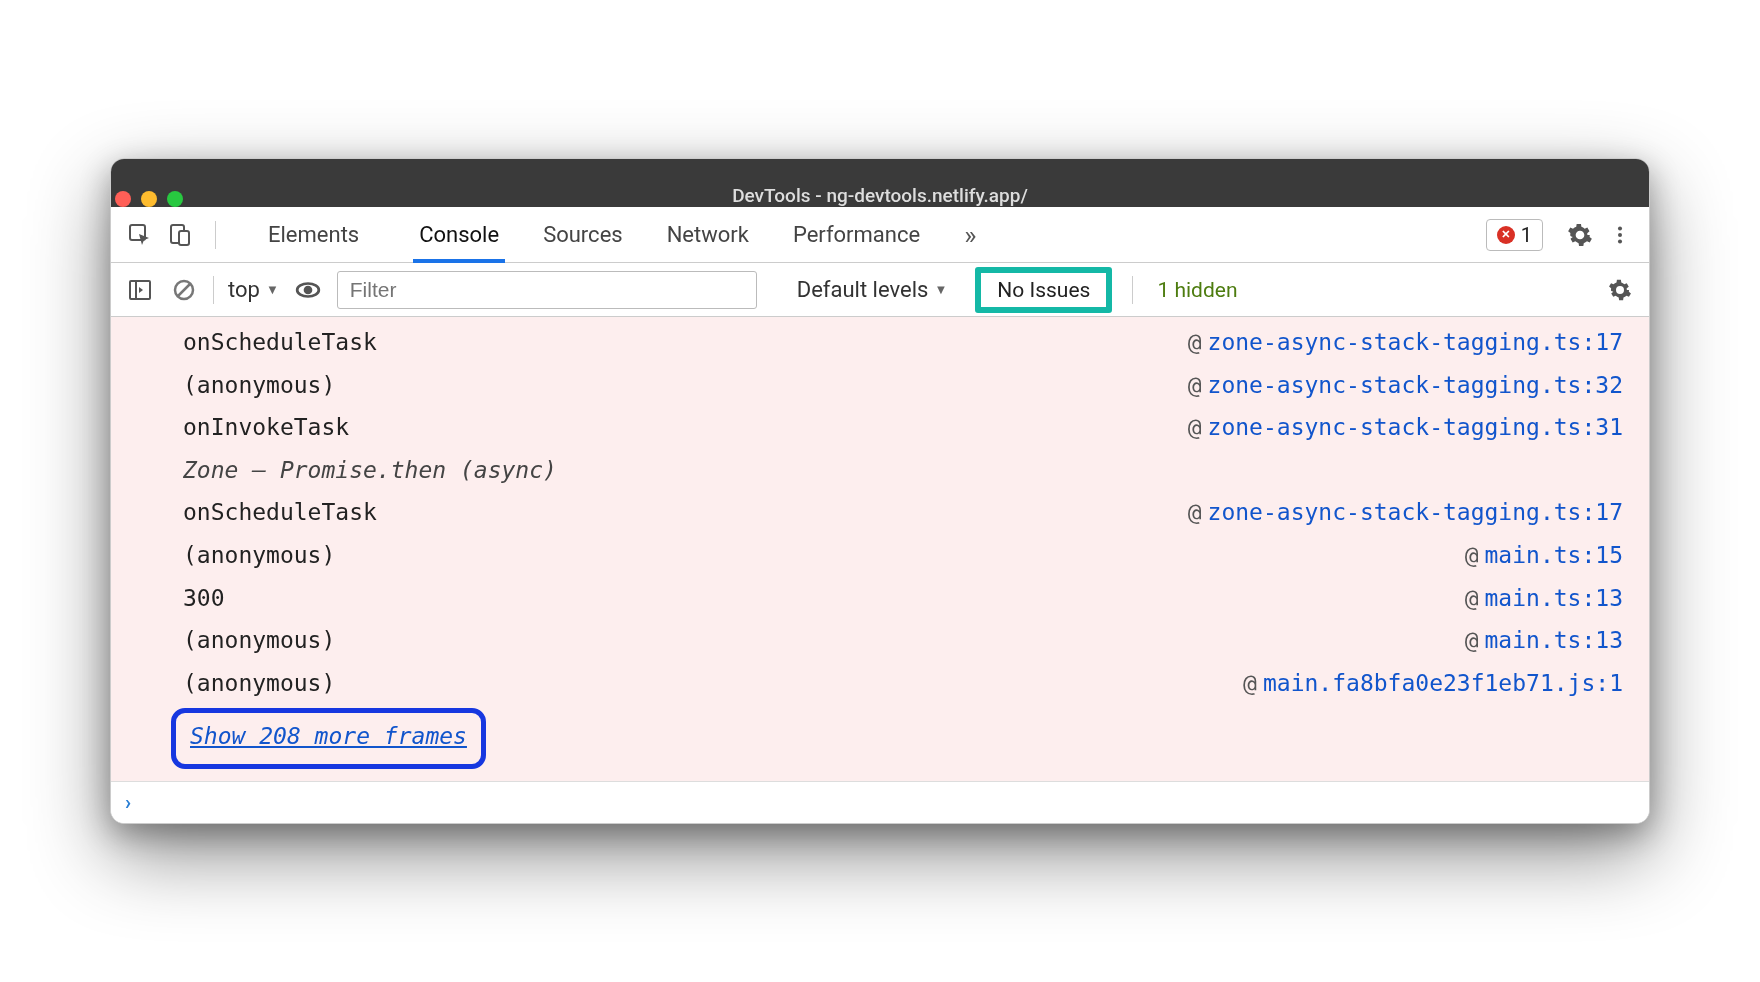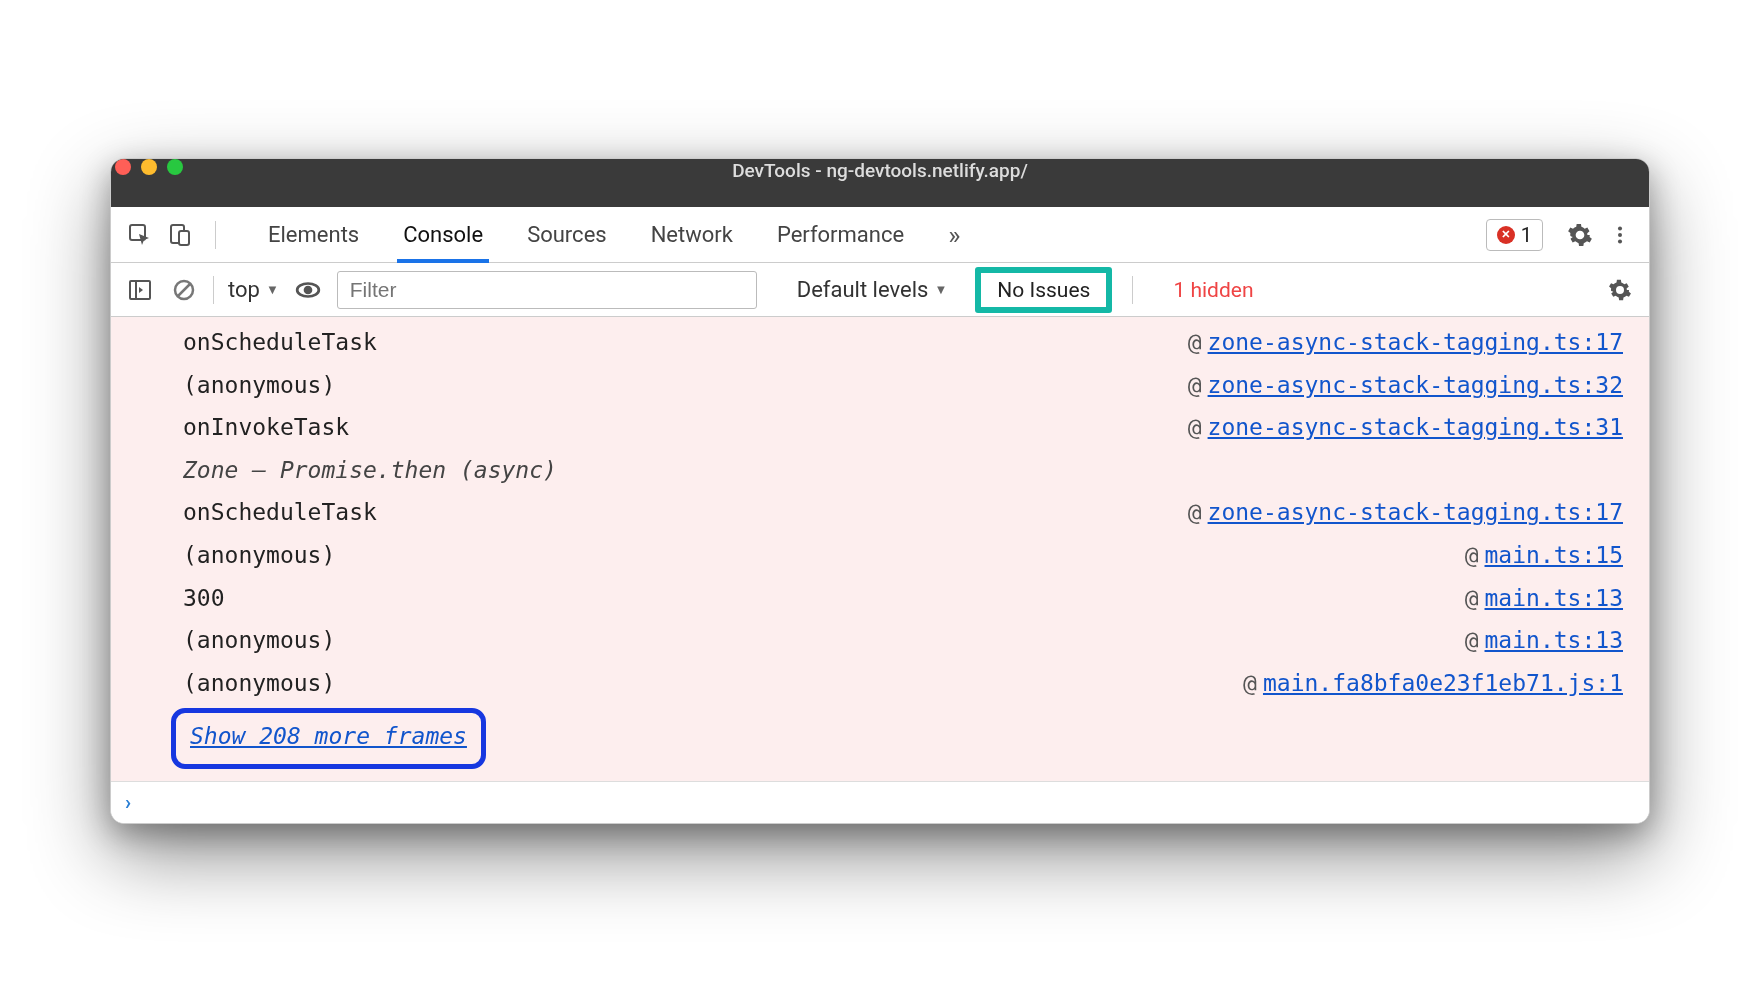--- a/index.html
+++ b/index.html
@@ -13,21 +13,21 @@
   box-shadow: 0 30px 80px rgba(0,0,0,0.45), 0 10px 30px rgba(0,0,0,0.3);
   background: #fff;
   border: 1px solid #ccc;
 }
 
 
 .titlebar {
   height: 48px;
   background: #3a3a3a;
   display: flex;
-  align-items: flex-start;
+  align-items: flex-end;
   padding: 0 4px;
   position: relative;
 }
 .traffic { display: flex; gap: 10px; }
 .tl { width: 16px; height: 16px; border-radius: 50%; }
 .tl.red { background: #ff5f57; }
 .tl.yellow { background: #febc2e; }
 .tl.green { background: #28c840; }
 .titlebar .title {
   position: absolute; left: 0; right: 0; text-align: center;
@@ -48,21 +48,21 @@
   color: #555; cursor: pointer;
 }
 .tabs-row .vsep { width: 1px; height: 28px; background: #ccc; margin: 0 10px; }
 .tabs {
   display: flex; gap: 44px; margin-left: 32px; align-items: center; height: 100%;
 }
 .tab {
   font-size: 22px; color: #444; cursor: pointer; height: 100%;
   display: flex; align-items: center; position: relative; text-align: center;
 }
-.tab.active { color: #111; }
+.tab.active { color: #111; margin-left: 16px; }
 .tab.active::after {
   content: ""; position: absolute; left: -6px; right: -6px; bottom: -1px;
   height: 4px; background: #1a73e8;
 }
 .tabs-row .spacer { flex: 1; }
 .error-badge {
   display: flex; align-items: center; gap: 6px;
   border: 1px solid #bbb; border-radius: 4px; padding: 3px 10px;
   font-size: 20px; color: #222; cursor: pointer;
 }
@@ -95,39 +95,39 @@
 }
 .levels-select {
   font-size: 22px; color: #333; cursor: pointer;
   display: flex; align-items: center; gap: 6px; margin-left: 26px;
 }
 .levels-select .tri { font-size: 13px; color: #666; }
 .issues-btn {
   border: 6px solid #14b8a6; border-radius: 3px; padding: 5px 16px;
   font-size: 21px; color: #222; cursor: pointer; margin-left: 14px;
 }
-.hidden-text { font-size: 21px; color: #ef4444; margin-left: 20px; }
+.hidden-text { font-size: 21px; color: #4d7c0f; margin-left: 4px; }
 .console-toolbar .vsep2 { width: 1px; height: 28px; background: #ccc; margin: 0 6px; }
 
 
 .stack-area {
   background: #fdeeee;
   padding: 4px 0 12px 0;
   font-family: ui-monospace, Menlo, Consolas, monospace;
   font-size: 23px;
   line-height: 1.85;
 }
 .stack-row {
   display: flex; justify-content: space-between;
   padding: 0 26px 0 72px;
 }
 .stack-row .fn { color: #222; }
 .stack-row .fn.italic { font-style: italic; color: #444; }
 .stack-row .src { color: #222; }
-.stack-row .src a { color: #1155cc; text-decoration: underline; cursor: pointer; }
+.stack-row .src a { color: #1155cc; cursor: pointer; }
 .stack-row .at { color: #555; margin-right: 6px; }
 
 .show-more-wrap { padding: 4px 0 0 60px; }
 .show-more {
   display: inline-block;
   border: 5px solid #1637e0;
   border-radius: 14px;
   padding: 2px 14px 6px 14px;
 }
 .show-more a {

